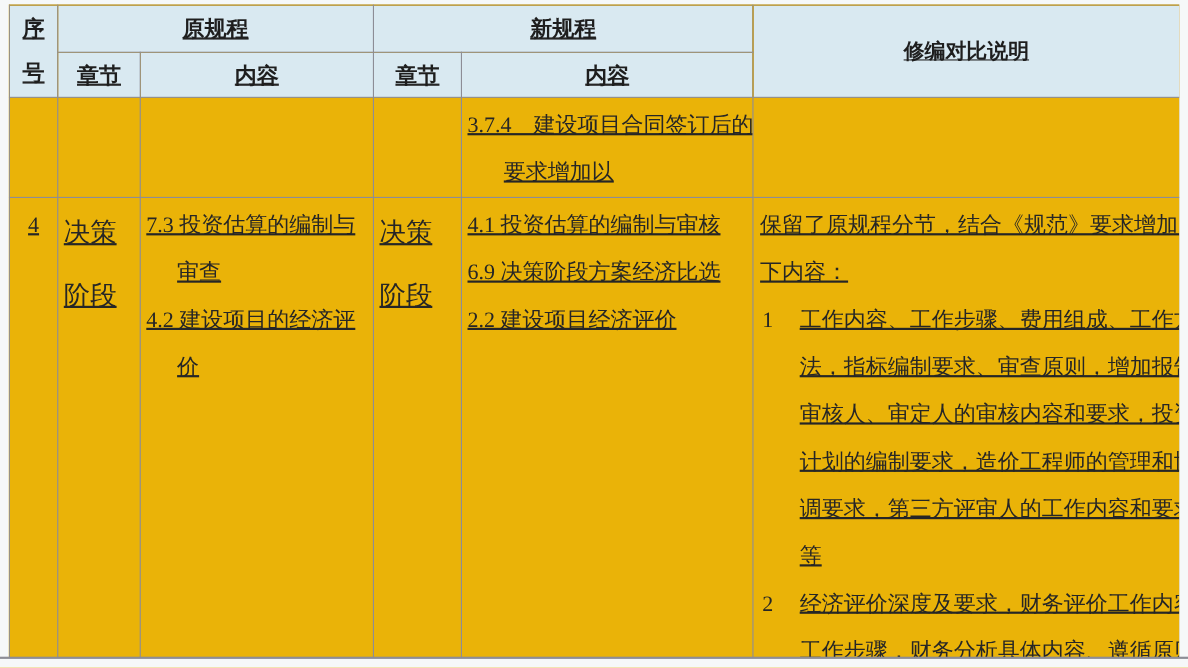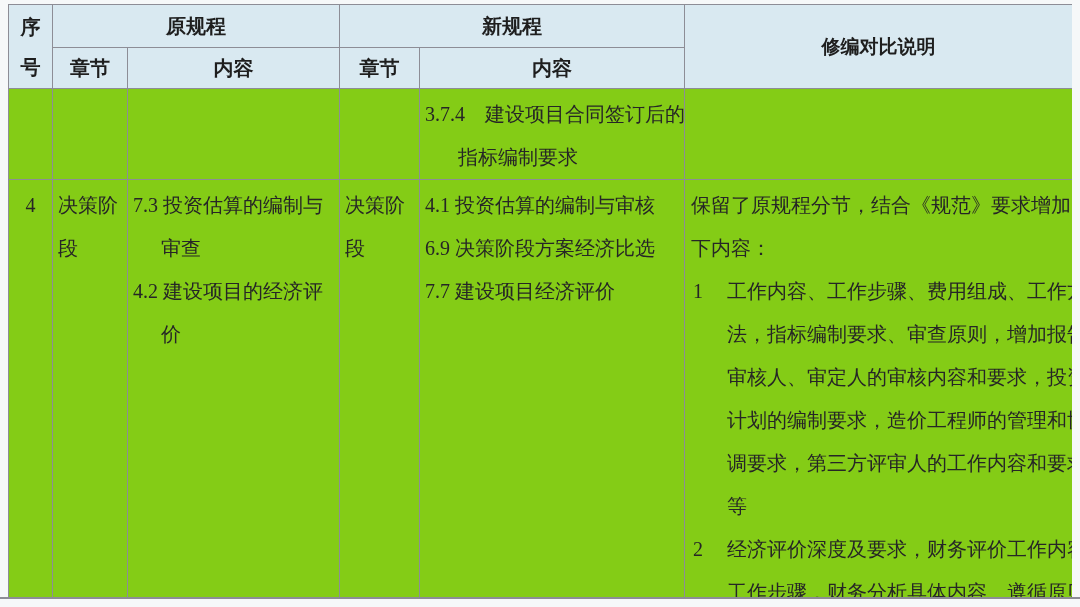--- a/index.html
+++ b/index.html
@@ -4,21 +4,21 @@
 <style>
   html,body{margin:0;padding:0;}
   body{
     width:1080px;height:607px;position:relative;overflow:hidden;
     background:#f6f8f9;
     font-family:"Liberation Serif","DejaVu Serif",serif;
     color:#262626;
   }
   .table-clip{
     position:absolute;left:8px;top:4px;width:1064px;height:594px;
-    overflow:hidden;background:#84cc16;
+    overflow:hidden;background:#eab308;text-decoration:underline;
   }
   table{
     border-collapse:collapse;table-layout:fixed;width:1064px;
   }
   th,td{
     border:1px solid #8d8d96;
     vertical-align:top;
     padding:4px 4px 0 5px;
     overflow:hidden;
   }
@@ -29,21 +29,21 @@
     text-align:center;
     vertical-align:middle;
     padding:0 2px;
     color:#1e1e1e;
   }
   th.note-h{font-size:19px;}
   tr.h1 th{height:42px;}
   tr.h2 th{height:40px;}
   tr.r1 td{height:86px;margin-left:20px;}
   .wrapline{
-    line-height:43px;font-size:20px;word-break:break-all;white-space:normal;
+    line-height:57px;font-size:24px;word-break:break-all;white-space:normal;
   }
   th .wrapline{line-height:40px;font-size:20px;}
   .line{
     line-height:43px;font-size:20px;white-space:pre;
   }
   .ind33{padding-left:33px;}
   .ind28{padding-left:28px;}
   td.serial{text-align:center;padding-left:0;padding-right:0;}
   td.note-cell{padding:4px 8px 0 6px;}
   .note-item{position:relative;}
@@ -85,21 +85,21 @@
       <th>内容</th>
     </tr>
 
     <tr class="r1">
       <td class="serial"></td>
       <td></td>
       <td></td>
       <td></td>
       <td>
         <div class="line">3.7.4　建设项目合同签订后的</div>
-        <div class="line ind33">指标编制要求</div>
+        <div class="line ind33">要求增加以</div>
       </td>
       <td class="note-cell"></td>
     </tr>
 
     <tr>
       <td class="serial">
         <div class="line">4</div>
       </td>
       <td>
         <div class="wrapline">决策阶段</div>
@@ -109,21 +109,21 @@
         <div class="line ind28">审查</div>
         <div class="line">4.2 建设项目的经济评</div>
         <div class="line ind28">价</div>
       </td>
       <td>
         <div class="wrapline">决策阶段</div>
       </td>
       <td>
         <div class="line">4.1 投资估算的编制与审核</div>
         <div class="line">6.9 决策阶段方案经济比选</div>
-        <div class="line">7.7 建设项目经济评价</div>
+        <div class="line">2.2 建设项目经济评价</div>
       </td>
       <td class="note-cell">
         <div class="line">保留了原规程分节，结合《规范》要求增加以</div>
         <div class="line">下内容：</div>
         <div class="note-item">
           <span class="note-num">1</span>
           <div class="line itext">工作内容、工作步骤、费用组成、工作方</div>
           <div class="line itext">法，指标编制要求、审查原则，增加报告</div>
           <div class="line itext">审核人、审定人的审核内容和要求，投资</div>
           <div class="line itext">计划的编制要求，造价工程师的管理和协</div>

